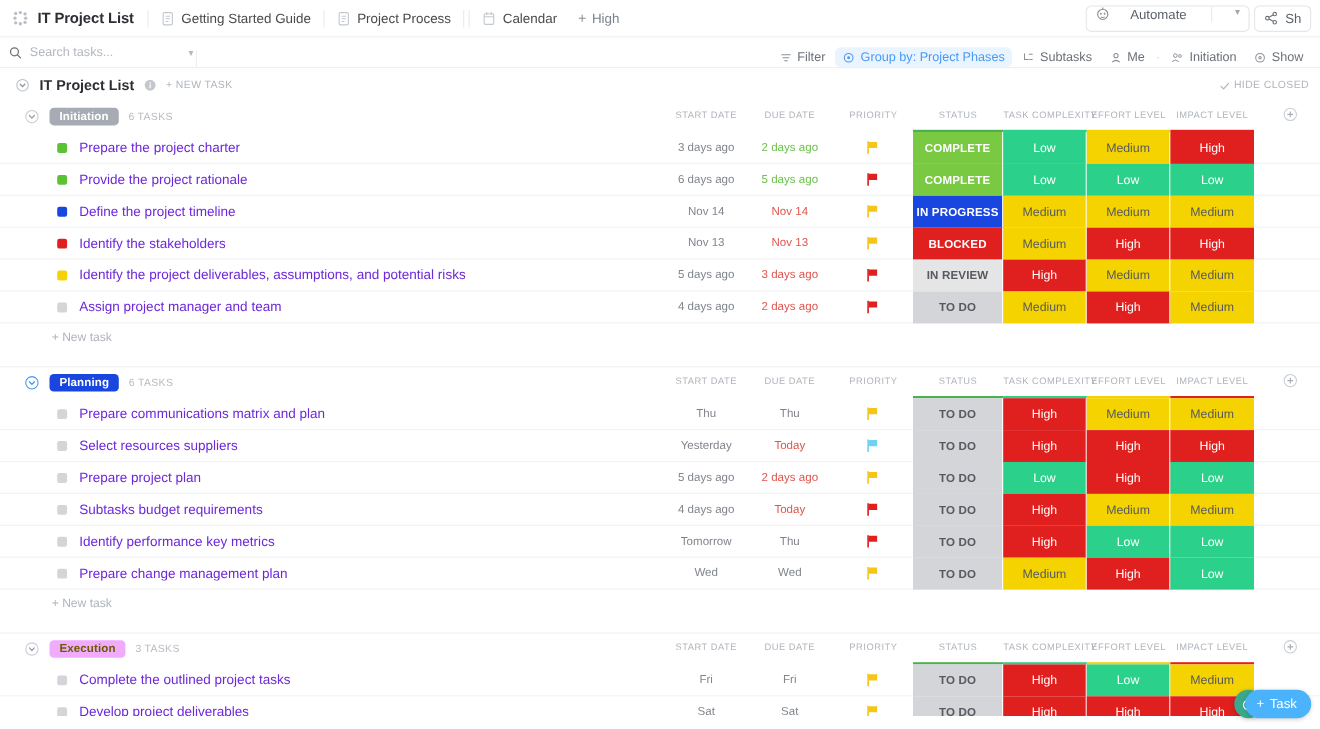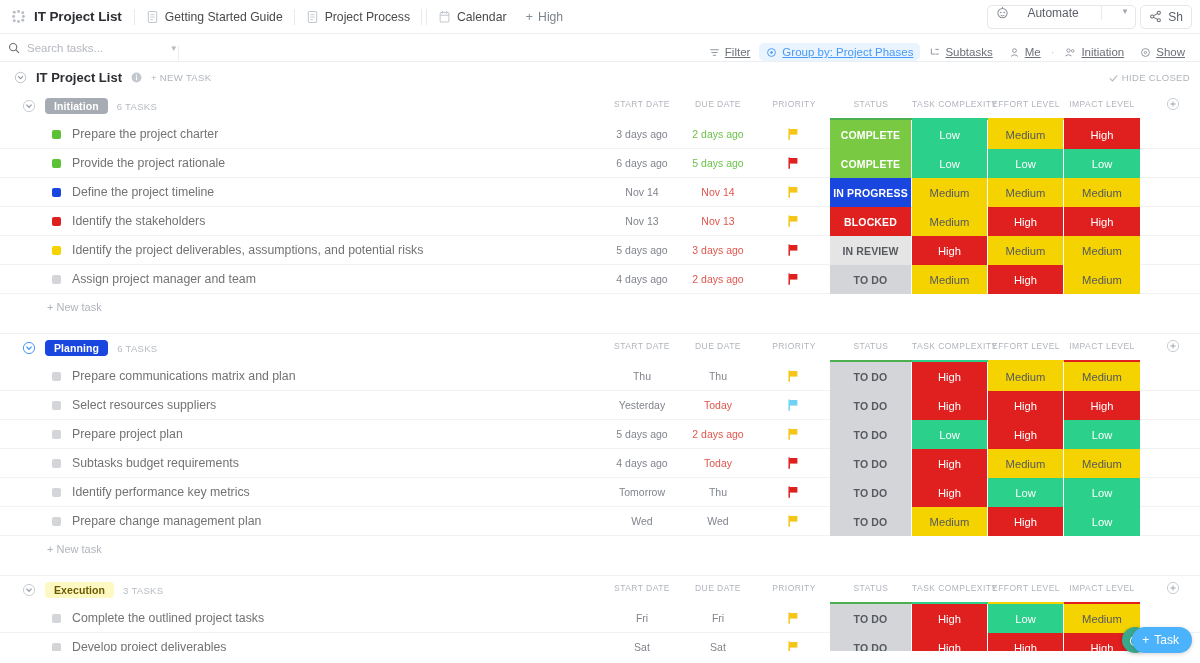--- a/index.html
+++ b/index.html
@@ -80,21 +80,21 @@
     width: 112px;
   }
   .searchbox input::placeholder { color: #b4b8be; }
   .srch-chev { color: #b4b8be; font-size: 9px; margin-left: auto; }
   .vsep { width: 1px; height: 15px; background: #eceef1; margin: 0 8px 0 2px; }
 
   .fb-right { margin-left: auto; display: flex; align-items: center; gap: 2px; padding-right: 2px; }
   .fbitem {
     display: flex; align-items: center; gap: 5px;
     padding: 3px 7px; border-radius: 5px;
-    color: #6b7079; font-size: 11.5px; cursor: pointer; white-space: nowrap; text-decoration: underline;
+    color: #6b7079; font-size: 11.5px; cursor: pointer; white-space: nowrap;
   }
   .fbitem.hl { background: #eaf4ff; color: #4799f7; }
   .fbdot { color: #c8ccd2; font-size: 11px; padding: 0 1px; }
 
   
   .listhead {
     height: 30px; display: flex; align-items: center;
     padding: 0 10px 0 14px; gap: 9px;
   }
   .lh-caret { width: 13px; height: 13px; }
@@ -135,21 +135,21 @@
   .ch-ul { position: absolute; bottom: 0; height: 2.5px; }
   .ch-plus { position: absolute; top: 5px; width: 14px; height: 14px; }
 
   
   .row {
     height: 29px; display: flex; align-items: center;
     border-bottom: 1px solid #f1f2f4; position: relative;
   }
   .r-dot { position: absolute; left: 52px; width: 9px; height: 9px; border-radius: 2px; }
   .r-name {
-    position: absolute; left: 72px; font-size: 12.3px; color: #737373;
+    position: absolute; left: 72px; font-size: 12.3px; color: #6d28d9;
     white-space: nowrap; max-width: 530px; overflow: hidden;
   }
   .r-start {
     position: absolute; left: 600px; width: 84px; text-align: center;
     font-size: 10.5px; color: #80858d;
   }
   .r-due {
     position: absolute; left: 676px; width: 84px; text-align: center;
     font-size: 10.5px;
   }
@@ -593,21 +593,21 @@
       </div>
       <div class="newtask">+ New task</div>
       <div class="grp-gap"></div>
     </div>
     <div class="grp">
       <div class="grp-head">
         <svg class="grp-caret" viewBox="0 0 14 14">
           <circle cx="7" cy="7" r="5.6" fill="none" stroke="#c9ced5" stroke-width="1"></circle>
           <path d="M4.8 6 L7 8.4 L9.2 6" fill="none" stroke="#9aa0a8" stroke-width="1.2" stroke-linecap="round"></path>
         </svg>
-        <span class="grp-badge" style="background: #fef9c3; color: rgb(107, 90, 0);">Execution</span>
+        <span class="grp-badge" style="background: #f0abfc; color: rgb(107, 90, 0);">Execution</span>
         <span class="grp-count">3 TASKS</span>
         <div class="colhead">
           <div class="ch" style="left: 600px; width: 84px;">START DATE</div>
           <div class="ch" style="left: 676px; width: 84px;">DUE DATE</div>
           <div class="ch" style="left: 752px; width: 84px;">PRIORITY</div>
           <div class="ch" style="left: 830px; width: 82px;">STATUS</div>
           <div class="ch-ul" style="left: 830px; width: 82px; background: rgb(76, 175, 80);"></div>
           <div class="ch" style="left: 912px; width: 76px;">TASK COMPLEXITY</div>
           <div class="ch-ul" style="left: 912px; width: 76px; background: rgb(43, 208, 138);"></div>
           <div class="ch" style="left: 988px; width: 76px;">EFFORT LEVEL</div>

